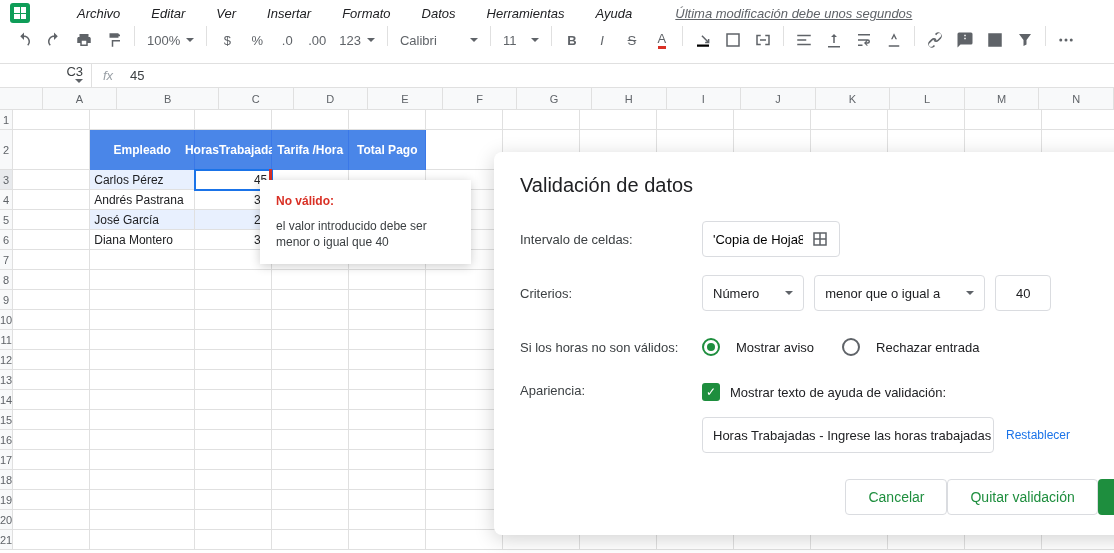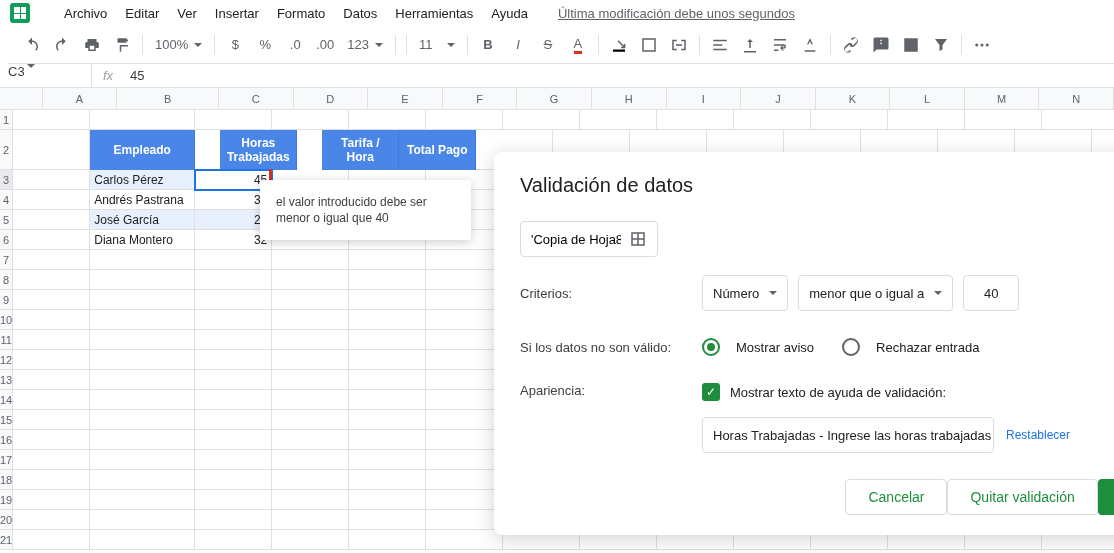--- a/index.html
+++ b/index.html
@@ -13,21 +13,22 @@
   overflow: hidden;
   position: relative;
 }
 
 
 .menubar {
   display: flex;
   align-items: center;
   height: 26px;
   padding: 0 8px 0 10px;
-  gap: 2px;
+  gap: 15px;
+  font-style: italic;
 }
 .logo {
   width: 20px; height: 20px;
   background:#0f9d58;
   border-radius:3px;
   display:flex; align-items:center; justify-content:center;
   margin-right: 24px;
 }
 .logo-inner {
   width:12px;height:12px;
@@ -46,26 +47,24 @@
 .lastmod {
   margin-left: 20px;
   color:#5f6368;
   text-decoration: underline;
   cursor:pointer;
 }
 
 
 .toolbar {
   display:flex;
-  align-items:center;
   height: 38px;
   padding: 0 10px;
   gap: 2px;
   border-bottom: 1px solid #e0e0e0;
-  margin-left: 8px;
 }
 .tbtn {
   width:28px;height:28px;
   display:flex;align-items:center;justify-content:center;
   color:#5f6368;
   cursor:pointer;
   border-radius:4px;
 }
 .tbtn svg{width:18px;height:18px;fill:#5f6368;}
 .tsep{width:1px;height:20px;background:#e0e0e0;margin:0 4px;}
@@ -78,23 +77,24 @@
 
 
 .fxbar{
   display:flex;
   align-items:center;
   height:24px;
   border-bottom:1px solid #e0e0e0;
 }
 .namebox{
   width:92px;height:100%;
-  display:flex;align-items:flex-start;
+  display:flex;align-items:flex-end;
   padding:0 8px;
   border-right:1px solid #e0e0e0;
+  flex-direction:column;
 }
 .namebox span{color:#3c4043;}
 .namebox .chev{}
 .fxicon{width:32px;display:flex;align-items:center;justify-content:center;color:#9aa0a6;font-style:italic;}
 .fxval{padding-left:6px;color:#3c4043;}
 
 
 .grid-wrap{position:relative;}
 .col-headers{
   display:flex;
@@ -140,21 +140,21 @@
   background:#fff;
 }
 .cell.wide{width:105px;}
 .cell.right{justify-content:flex-end;}
 .hdrcell{
   background:#4a86e8;color:#fff;font-weight:bold;text-align:center;
   justify-content:center;
   border-right:1px solid #3b78e7;
   border-bottom:none;
 }
-.hdrcell.multi{flex-direction:column;line-height:14px;margin-left:25px;}
+.hdrcell.multi{flex-direction:row;line-height:14px;}
 .selcell{
   outline:2px solid #1a73e8;outline-offset:-1px;
   background:#fff;
   position:relative;
 }
 .selcell::after{
   content:"";position:absolute;right:-1px;top:-1px;bottom:-1px;width:3px;background:#d93025;
 }
 .lt{background:#e8f0fe !important;}
 
@@ -200,21 +200,21 @@
   border:1px solid #dadce0;border-radius:4px;
   height:36px;padding:0 10px;
   display:flex;align-items:center;gap:8px;
   font-size:13px;color:#3c4043;
 }
 .txtbox input{border:none;outline:none;width:90px;font-size:13px;}
 .selbox{
   border:1px solid #dadce0;border-radius:4px;
   height:36px;padding:0 10px;
   display:flex;align-items:center;
-  gap:8px;
+  gap:24px;
   cursor:pointer;
 }
 .numbox{
   border:1px solid #dadce0;border-radius:4px;
   height:36px;width:56px;text-align:center;line-height:36px;
 }
 .radio{
   width:18px;height:18px;border-radius:50%;border:2px solid #5f6368;
   display:inline-flex;align-items:center;justify-content:center;margin-right:6px;
   cursor:pointer;
@@ -297,20 +297,24 @@
   <div class="tsep"></div>
   <div class="tbtn">$</div>
   <div class="tbtn">%</div>
   <div class="tbtn">.0</div>
   <div class="tbtn">.00</div>
   <div class="tdrop">
       <span>123</span>
       <span class="chev"></span>
     </div>
   <div class="tsep"></div>
+  <div class="tdrop" style="width:90px;">
+      <span>Calibri</span>
+      <span class="chev" style="margin-left:auto;"></span>
+    </div>
   <div class="tsep"></div>
   <div class="tdrop" style="width:48px;">
       <span>11</span>
       <span class="chev" style="margin-left:auto;"></span>
     </div>
   <div class="tsep"></div>
   <div class="tbtn">
       <b>B</b>
     </div>
   <div class="tbtn">
@@ -791,32 +795,34 @@
           <div class="cell"></div>
           <div class="cell"></div>
           <div class="cell"></div>
           <div class="cell"></div>
         </div>
     </div>
   </div>
 </div>
 
 <div class="tooltip">
+  <div class="tt-title">No válido:</div>
   <div class="tt-body">el valor introducido debe ser menor o igual que 40</div>
 </div>
 
 <div class="dialog">
   <div class="close">
     <svg width="16" height="16" viewBox="0 0 24 24" fill="#5f6368">
         <path d="M19 6.4L17.6 5 12 10.6 6.4 5 5 6.4 10.6 12 5 17.6 6.4 19 12 13.4 17.6 19 19 17.6 13.4 12z"></path>
       </svg>
   </div>
   <h2>Validación de datos</h2>
 
   <div class="drow">
+    <div class="dlabel">Intervalo de celdas:</div>
     <div class="dctrl">
       <div class="txtbox">
         <input value="'Copia de Hoja8'!" style="">
         <svg width="18" height="18" viewBox="0 0 24 24" fill="#5f6368">
             <path d="M3 3h18v18H3V3zm2 2v6h6V5H5zm8 0v6h6V5h-6zM5 13v6h6v-6H5zm8 0v6h6v-6h-6z"></path>
           </svg>
       </div>
     </div>
   </div>
 
@@ -829,21 +835,21 @@
         </div>
       <div class="selbox">
           <span>menor que o igual a</span>
           <span class="chev"></span>
         </div>
       <div class="numbox">40</div>
     </div>
   </div>
 
   <div class="drow">
-    <div class="dlabel">Si los datos no son válido:</div>
+    <div class="dlabel">Si los horas no son válidos:</div>
     <div class="dctrl">
       <span class="radio checked"></span>
       <span style="margin-right:18px;">Mostrar aviso</span>
       <span class="radio"></span>
       <span>Rechazar entrada</span>
     </div>
   </div>
 
   <div class="drow" style="align-items:flex-start;">
     <div class="dlabel">Apariencia:</div>

